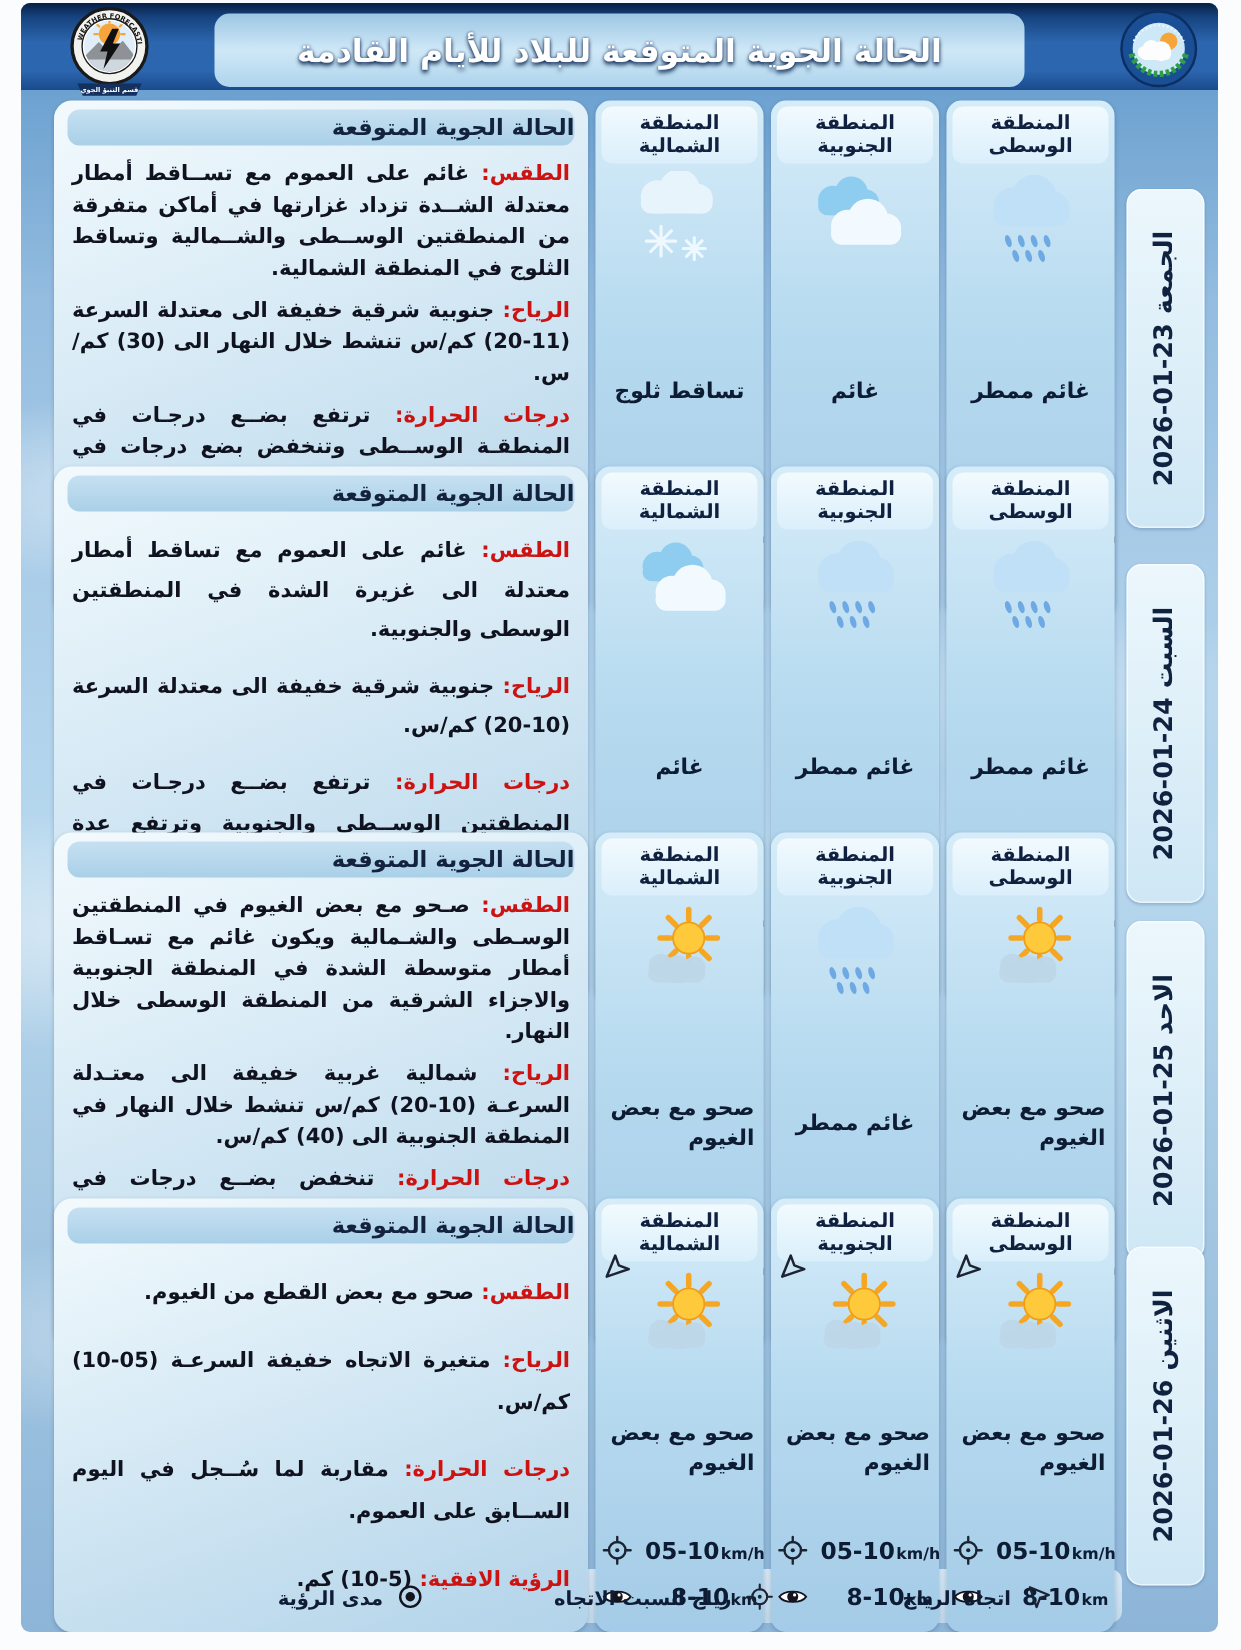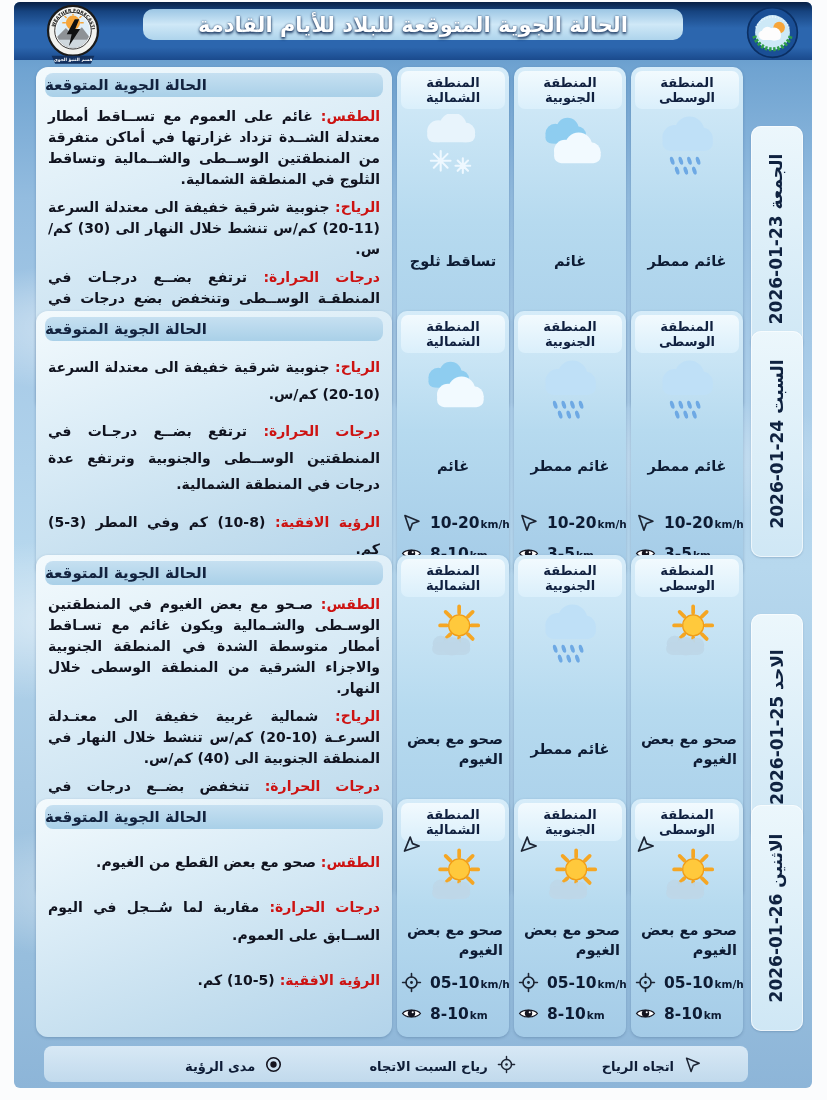--- a/index.html
+++ b/index.html
@@ -14,21 +14,21 @@
       radial-gradient(ellipse 270px 95px at 12% 30%, rgba(255,255,255,.55), transparent 70%),
       radial-gradient(ellipse 300px 115px at 7% 57%, rgba(255,255,255,.5), transparent 70%),
       radial-gradient(ellipse 280px 100px at 14% 82%, rgba(255,255,255,.45), transparent 70%),
       radial-gradient(ellipse 240px 85px at 85% 42%, rgba(255,255,255,.3), transparent 70%),
       linear-gradient(180deg,#4f87bd 0%,#6fa3d1 6%,#93bcdf 18%,#a9cce8 34%,#b7d8ee 52%,#a5c8e3 72%,#97bedd 88%,#8db5d8 100%);
   }
   
   .topbar{position:relative;height:58px;background:linear-gradient(180deg,#081f44 0%,#16437f 16%,#2c66ae 45%,#2c66ae 78%,#1a4a8d 100%);}
   .titlepill{
     position:absolute;left:50%;top:7px;transform:translateX(-50%);
-    width:540px;height:31px;border-radius:10px;direction:rtl;
+    width:540px;height:49px;border-radius:10px;direction:rtl;
     background:linear-gradient(180deg,#9cc6e4,#cfe8f7 50%,#aed4ec);
     display:flex;align-items:center;justify-content:center;
     color:#fff;font-size:21px;
     text-shadow:0 2px 3px rgba(8,35,80,.9),0 0 2px rgba(8,35,80,.7);
   }
   .logoL{position:absolute;left:30px;top:2px;width:58px;height:66px}
   .logoR{position:absolute;right:13px;top:4px;width:53px;height:53px}
   
   .grid{padding:7px 7px 0 22px;display:flex;flex-direction:column;gap:6px}
   .day-row{display:grid;grid-template-columns:57px 112px 112px 112px 1fr;direction:rtl;column-gap:5px;height:238px}
@@ -39,31 +39,31 @@
   .dtext{transform:rotate(-90deg);white-space:nowrap;font-size:17px;color:#0f2240;direction:rtl}
   
   .rcard{background:linear-gradient(180deg,#d6ecf9 0%,#b6daef 45%,#a4cbe7 100%);border-radius:10px;
     padding:4px 4px 8px;display:flex;flex-direction:column;box-shadow:0 1px 3px rgba(20,50,90,.25)}
   .rhead{background:linear-gradient(180deg,#f2fafe,#daeffb);border-radius:7px;text-align:center;
     font-size:13px;color:#10203f;padding:4px 1px;direction:rtl}
   .ricon{height:74px;display:flex;align-items:center;justify-content:center}
   .wx{width:80px;height:64px}
   .rcond{flex:1;display:flex;align-items:center;justify-content:center;
     font-size:14.5px;color:#0d1b33;line-height:1.35;padding:0 2px;direction:rtl}
-  .rrow{display:flex;direction:ltr;align-items:center;justify-content:flex-start;gap:8px;height:31px}
+  .rrow{display:flex;direction:ltr;align-items:center;justify-content:space-between;gap:8px;height:31px}
   .wicon svg,.eicon svg{width:21px;height:21px;display:block}
   .wicon .compass{display:none}
   .wicon[data-icon="compass"] .compass{display:block}
   .wicon[data-icon="arrow-sw"] .arrow{transform:rotate(-90deg)}
   .rval{font-size:15.5px;color:#0d1b33;white-space:nowrap}
   .rval small{font-size:10.5px;margin-left:1px}
   
   .tcard{background:linear-gradient(160deg,#f3fafd 0%,#dcedf7 35%,#c2ddee 75%,#b2d3ea 100%);
     border-radius:12px;padding:6px 9px 4px;display:flex;flex-direction:column;box-shadow:0 1px 3px rgba(20,50,90,.25)}
-  .thead{background:linear-gradient(180deg,#c6e0f1,#a9d0e8);border-radius:8px;text-align:left;
+  .thead{background:linear-gradient(180deg,#c6e0f1,#a9d0e8);border-radius:8px;text-align:right;
     font-size:15px;color:#13233f;padding:3px 0;margin-bottom:2px;direction:rtl}
   .tbody{direction:rtl;text-align:justify;color:#10131f;font-size:14px;line-height:1.5;padding:0 3px}
   .tbody p{margin:7px 0}
   .red{color:#cd1312}
   .roomy .tbody{line-height:1.9}
   .roomy .tbody p{margin:11px 0}
   .roomy2 .tbody{line-height:2.0}
   .roomy2 .tbody p{margin:17px 0}
   
   .footer{margin:9px 64px 0 30px;height:36px;border-radius:8px;direction:rtl;
@@ -375,20 +375,21 @@
                 <use href="#i-eye"></use>
               </svg>
             </span>
           <span class="rval"><b>8-10</b><small>km</small></span>
         </div>
       </div>
 
       <div class="tcard roomy">
         <div class="thead">الحالة الجوية المتوقعة</div>
         <div class="tbody">
+          <p><span class="red">الطقس:</span> <span>غائم على العموم مع تساقط أمطار معتدلة الى غزيرة الشدة في المنطقتين الوسطى والجنوبية.</span></p>
           <p><span class="red">الرياح:</span> <span>جنوبية شرقية خفيفة الى معتدلة السرعة (10‏-20) كم/س.</span></p>
           <p><span class="red">درجات الحرارة:</span> <span>ترتفع بضــع درجـات في المنطقتين الوســطى والجنوبية وترتفع عدة درجات في المنطقة الشمالية.</span></p>
           <p><span class="red">الرؤية الافقية:</span> <span>(8‏-10) كم وفي المطر (3‏-5) كم.</span></p>
         </div>
       </div>
     </div>
 
     <div class="day-row">
       <div class="dcol">
         <div class="dpill">
@@ -567,20 +568,21 @@
               </svg>
             </span>
           <span class="rval"><b>8-10</b><small>km</small></span>
         </div>
       </div>
 
       <div class="tcard roomy2">
         <div class="thead">الحالة الجوية المتوقعة</div>
         <div class="tbody">
           <p><span class="red">الطقس:</span> <span>صحو مع بعض القطع من الغيوم.</span></p>
+          <p><span class="red">الرياح:</span> <span>متغيرة الاتجاه خفيفة السرعـة (05‏-10) كم/س.</span></p>
           <p><span class="red">درجات الحرارة:</span> <span>مقاربة لما سُــجل في اليوم الســابق على العموم.</span></p>
           <p><span class="red">الرؤية الافقية:</span> <span>(5‏-10) كم.</span></p>
         </div>
       </div>
     </div>
 
   </div>
 
   <div class="footer">
     <div class="leg">

